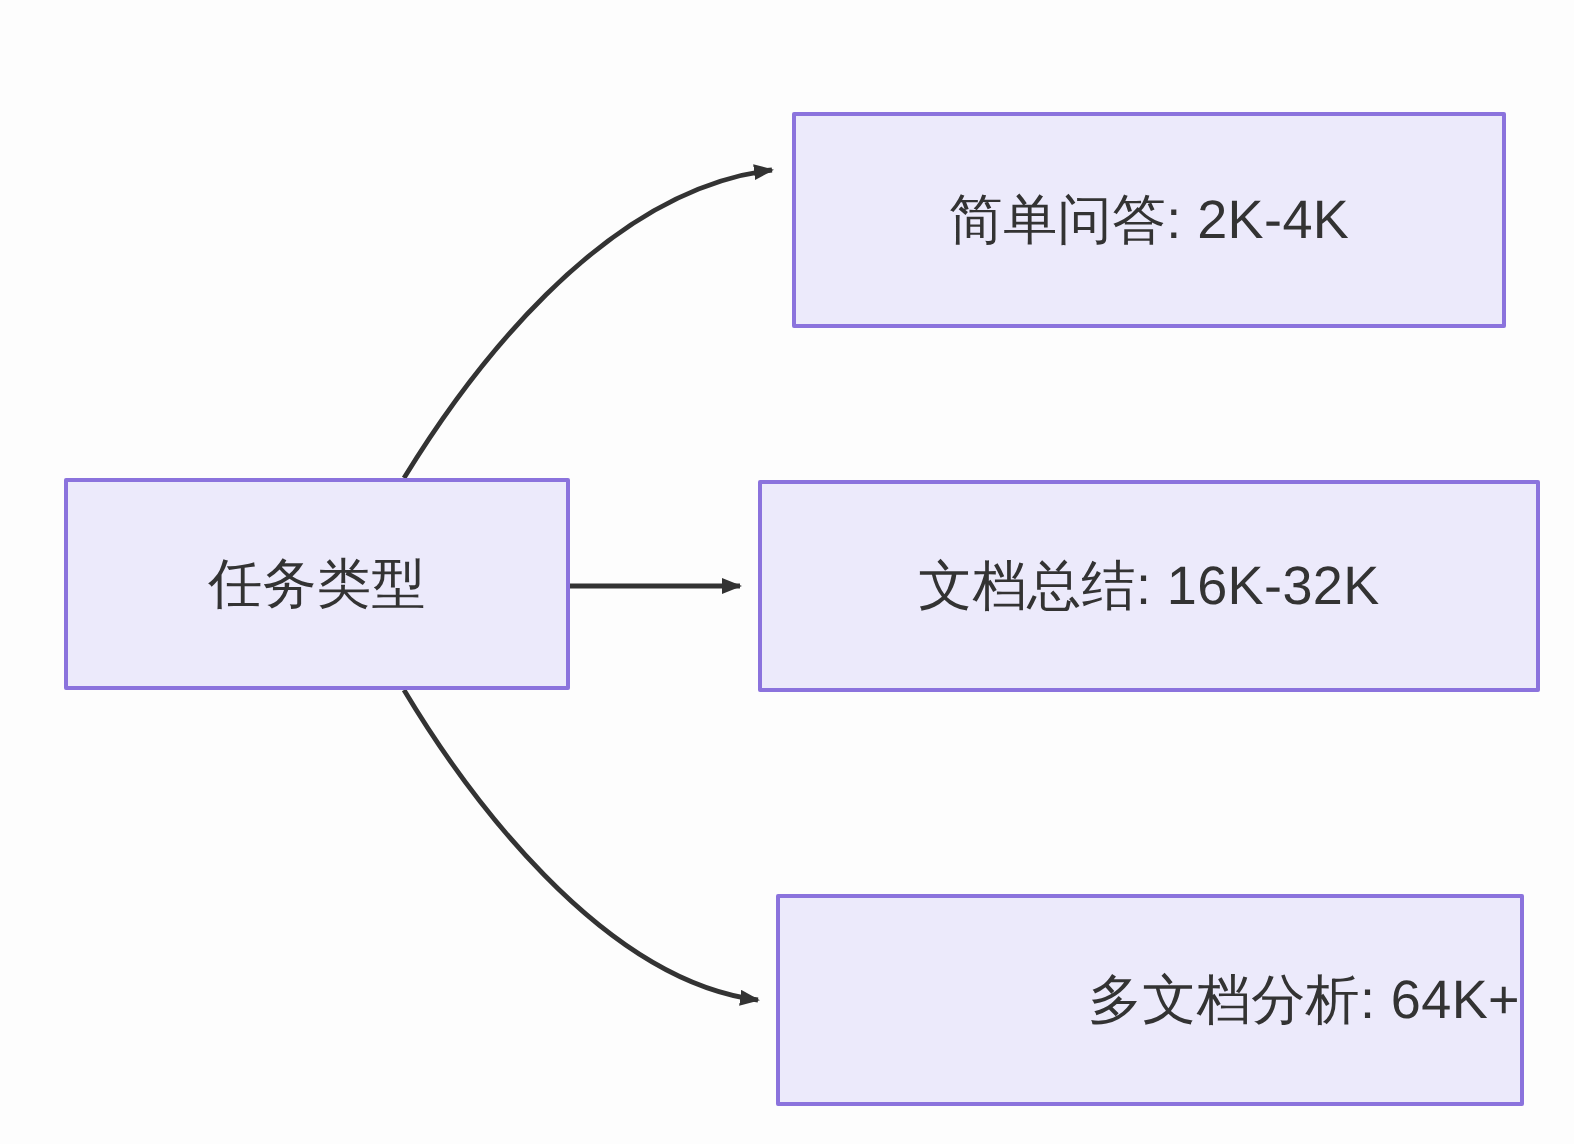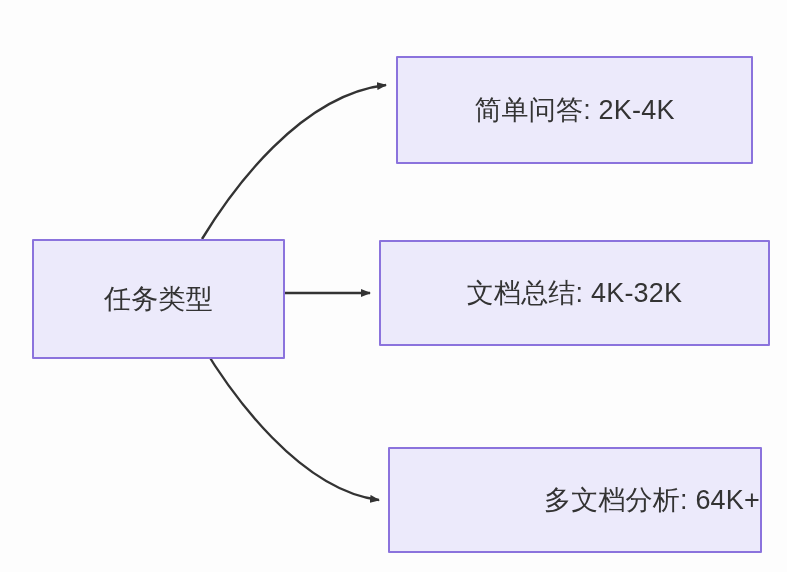--- a/index.html
+++ b/index.html
@@ -40,21 +40,21 @@
     color: #333333;
     font-size: 27px;
     line-height: 1.2;
     letter-spacing: 0.2px;
     white-space: nowrap;
   }
   #node-root {
     left: 32px;
     top: 239px;
     width: 253px;
-    height: 120px;
+    height: 106px;
   }
   #node-simple-qa {
     left: 396px;
     top: 31px;
     width: 357px;
     height: 108px;
     margin-top: 25px;
   }
   #node-doc-summary {
     left: 379px;
@@ -91,20 +91,20 @@
 
   <div class="node" id="node-root">
     <span>任务类型</span>
   </div>
 
   <div class="node" id="node-simple-qa">
     <span>简单问答: 2K-4K</span>
   </div>
 
   <div class="node" id="node-doc-summary">
-    <span>文档总结: 4K-32K</span>
+    <span>文档总结: 16K-32K</span>
   </div>
 
   <div class="node" id="node-multi-doc">
     <span>多文档分析: 64K+</span>
   </div>
 
 </div>
 
 </body></html>

